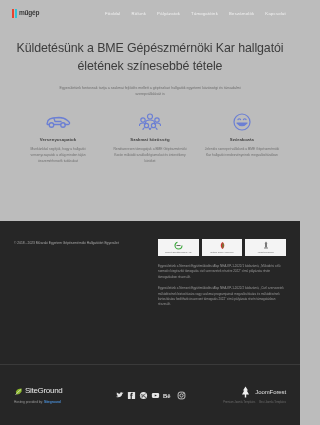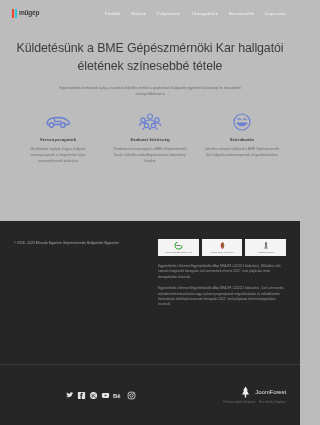--- a/index.html
+++ b/index.html
@@ -252,20 +252,32 @@
         <div class="grant-text">
           <p>Egyesületünk a Nemzeti Együttműködési Alap NEA-KP-1-2022/1 kódszámú, „Működési célú normatív kiegészítő támogatás civil szervezetek részére 2022” című pályázata révén támogatásban részesült.</p>
           <p>Egyesületünk a Nemzeti Együttműködési Alap NEA-KP-1-2022/2 kódszámú, „Civil szervezetek működésének biztosítására vagy szakmai programjainak megvalósítására és működésének biztosítására fordítható összevont támogatás 2022” című pályázata révén támogatásban részesült.</p>
         </div>
 
       </div>
     </div>
 
     <div class="bottom-bar">
 
+      <div class="bb-left">
+        <div class="siteground">
+          <svg width="9" height="9" viewBox="0 0 18 18" fill="none">
+            <path d="M15 3 Q6 3 4 9 Q3 13 6 15 Q12 15 15 9 Q16 5 15 3 Z" fill="#8cb82b"></path>
+            <path d="M3 16 Q7 10 14 5" stroke="#e9e9e9" stroke-width="1.3"></path>
+          </svg>
+          <span class="sg-name">SiteGround</span>
+        </div>
+        <div class="hosting">
+          <span>Hosting provided by: </span><b>Siteground</b>
+        </div>
+      </div>
 
       <div class="bb-center">
 
         <svg class="soc" width="9" height="9" viewBox="0 0 20 20">
           <path d="M19 4.5 q-.9.4-1.9.5 1.1-.65 1.5-1.85-1 .6-2.15.8Q15.5 2.8 14 2.8q-2.8 0-2.8 2.8 0 .4.1.75Q7 6.15 4.2 3.2q-.45.75-.45 1.6 0 1.5 1.2 2.35-.8 0-1.5-.4v.05q0 2.1 2.1 2.55-.45.1-.95.05.55 1.8 2.6 1.85Q5.3 12.6 3 12.6q-.45 0-.9-.05 2.1 1.35 4.6 1.35 7.85 0 9.4-7.25v-.4Q17.9 5.6 19 4.5z" fill="#e4e4e4"></path>
         </svg>
 
         <svg class="soc" width="9" height="9" viewBox="0 0 20 20">
           <rect x="2" y="2" width="16" height="16" rx="1.5" fill="#e4e4e4"></rect>
           <path d="M12.6 10.2h-1.9V18H8.1v-7.8H6.8V8.1h1.3V6.7q0-2.6 2.6-2.6h2v2.3h-1.4q-.6 0-.6.7v1h2.1z" fill="#262626"></path>

